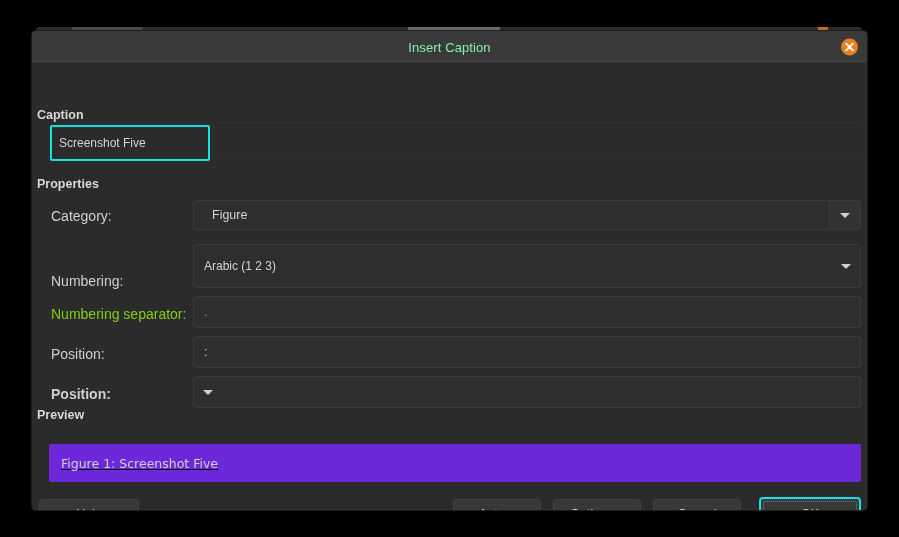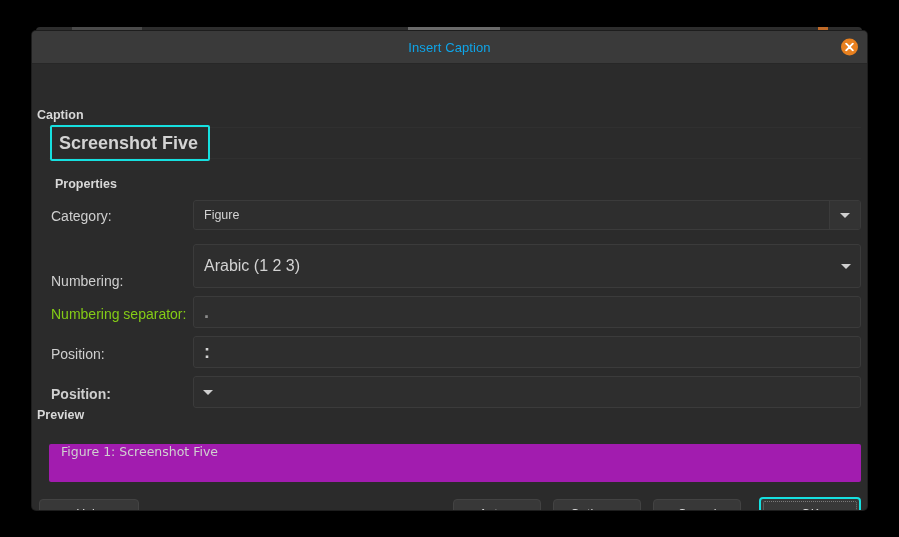--- a/index.html
+++ b/index.html
@@ -75,21 +75,21 @@
     position: relative;
     height: 32px;
     background: #3a3a3a;
     border-bottom: 1px solid #272727;
     display: flex;
     align-items: center;
     justify-content: center;
   }
   .titlebar-title {
     font-size: 13px;
-    color: #0ea5e9;
+    color: #86efac;
     letter-spacing: .1px;
   }
   .close-btn {
     position: absolute;
     right: 9px;
     top: 50%;
     transform: translateY(-50%);
     width: 17px;
     height: 17px;
     border-radius: 50%;
@@ -127,24 +127,23 @@
   
   .text-input {
     position: absolute;
     background: #2e2e2e;
     border: 1px solid #3b3b3b;
     border-radius: 3px;
     box-sizing: border-box;
     display: flex;
     align-items: center;
     padding-left: 10px;
-    font-size: 18px;
+    font-size: 12px;
     color: #d3d3d3;
     cursor: text;
-    font-weight: bold;
   }
   .text-input.flat {
     border: none;
     background: #2b2b2b;
     border-top: 1px solid #303030;
     border-bottom: 1px solid #303030;
     border-radius: 0;
   }
   .text-input.disabled-val { color: #8d8d8d; }
 
@@ -160,20 +159,21 @@
   
   .combobox {
     position: absolute;
     box-sizing: border-box;
     background: #2e2e2e;
     border: 1px solid #3b3b3b;
     border-radius: 3px;
     display: flex;
     align-items: stretch;
     cursor: pointer;
+    padding-left: 8px;
   }
   .combobox .cb-text {
     flex: 1;
     display: flex;
     align-items: center;
     padding-left: 10px;
     font-size: 12.5px;
     color: #d3d3d3;
   }
   .combobox .cb-arrow {
@@ -193,46 +193,47 @@
     background: #2e2e2e;
     border: 1px solid #3b3b3b;
     border-radius: 3px;
     display: flex;
     align-items: center;
     cursor: pointer;
   }
   .dropdown .dd-text {
     flex: 1;
     padding-left: 10px;
-    font-size: 16px;
+    font-size: 12px;
     color: #d3d3d3;
   }
   .dropdown .dd-arrow {
     width: 28px;
     display: flex;
     align-items: center;
     justify-content: center;
   }
 
   .caret {
     width: 0; height: 0;
     border-left: 5px solid transparent;
     border-right: 5px solid transparent;
     border-top: 5px solid #cfcfcf;
   }
 
   
   .preview-box {
     position: absolute;
-    background: #a21caf;
+    background: #6d28d9;
     border-radius: 2px;
     box-sizing: border-box;
     display: flex;
-    align-items: flex-start;
+    align-items: center;
     padding-left: 12px;
+    text-decoration: underline;
   }
   .preview-text {
     font-family: "DejaVu Sans", sans-serif;
     font-size: 12.5px;
     color: #d0d0d0;
   }
 
   
   .btn {
     position: absolute;
@@ -281,21 +282,21 @@
       </div>
     </div>
 
     <div class="body-area">
 
       <div class="section-head" style="left:5px; top:44px;">Caption</div>
 
       <div class="text-input flat" style="left:17px; top:63px; width:812px; height:32px;" placeholder="">Screenshot Five</div>
       <div class="focus-box" style="left:18px; top:61px; width:160px; height:36px;"></div>
 
-      <div class="section-head" style="left:23px; top:113px;text-align:right;">Properties</div>
+      <div class="section-head" style="left:5px; top:113px;text-align:right;">Properties</div>
 
       <div class="field-label" style="left:19px; top:144px;">Category:</div>
       <div class="combobox" style="left:161px; top:136px; width:668px; height:30px;">
         <div class="cb-text">Figure</div>
         <div class="cb-arrow">
           <span class="caret"></span>
         </div>
       </div>
 
       <div class="field-label" style="left:19px; top:193px;margin-top:16px;">Numbering:</div>

